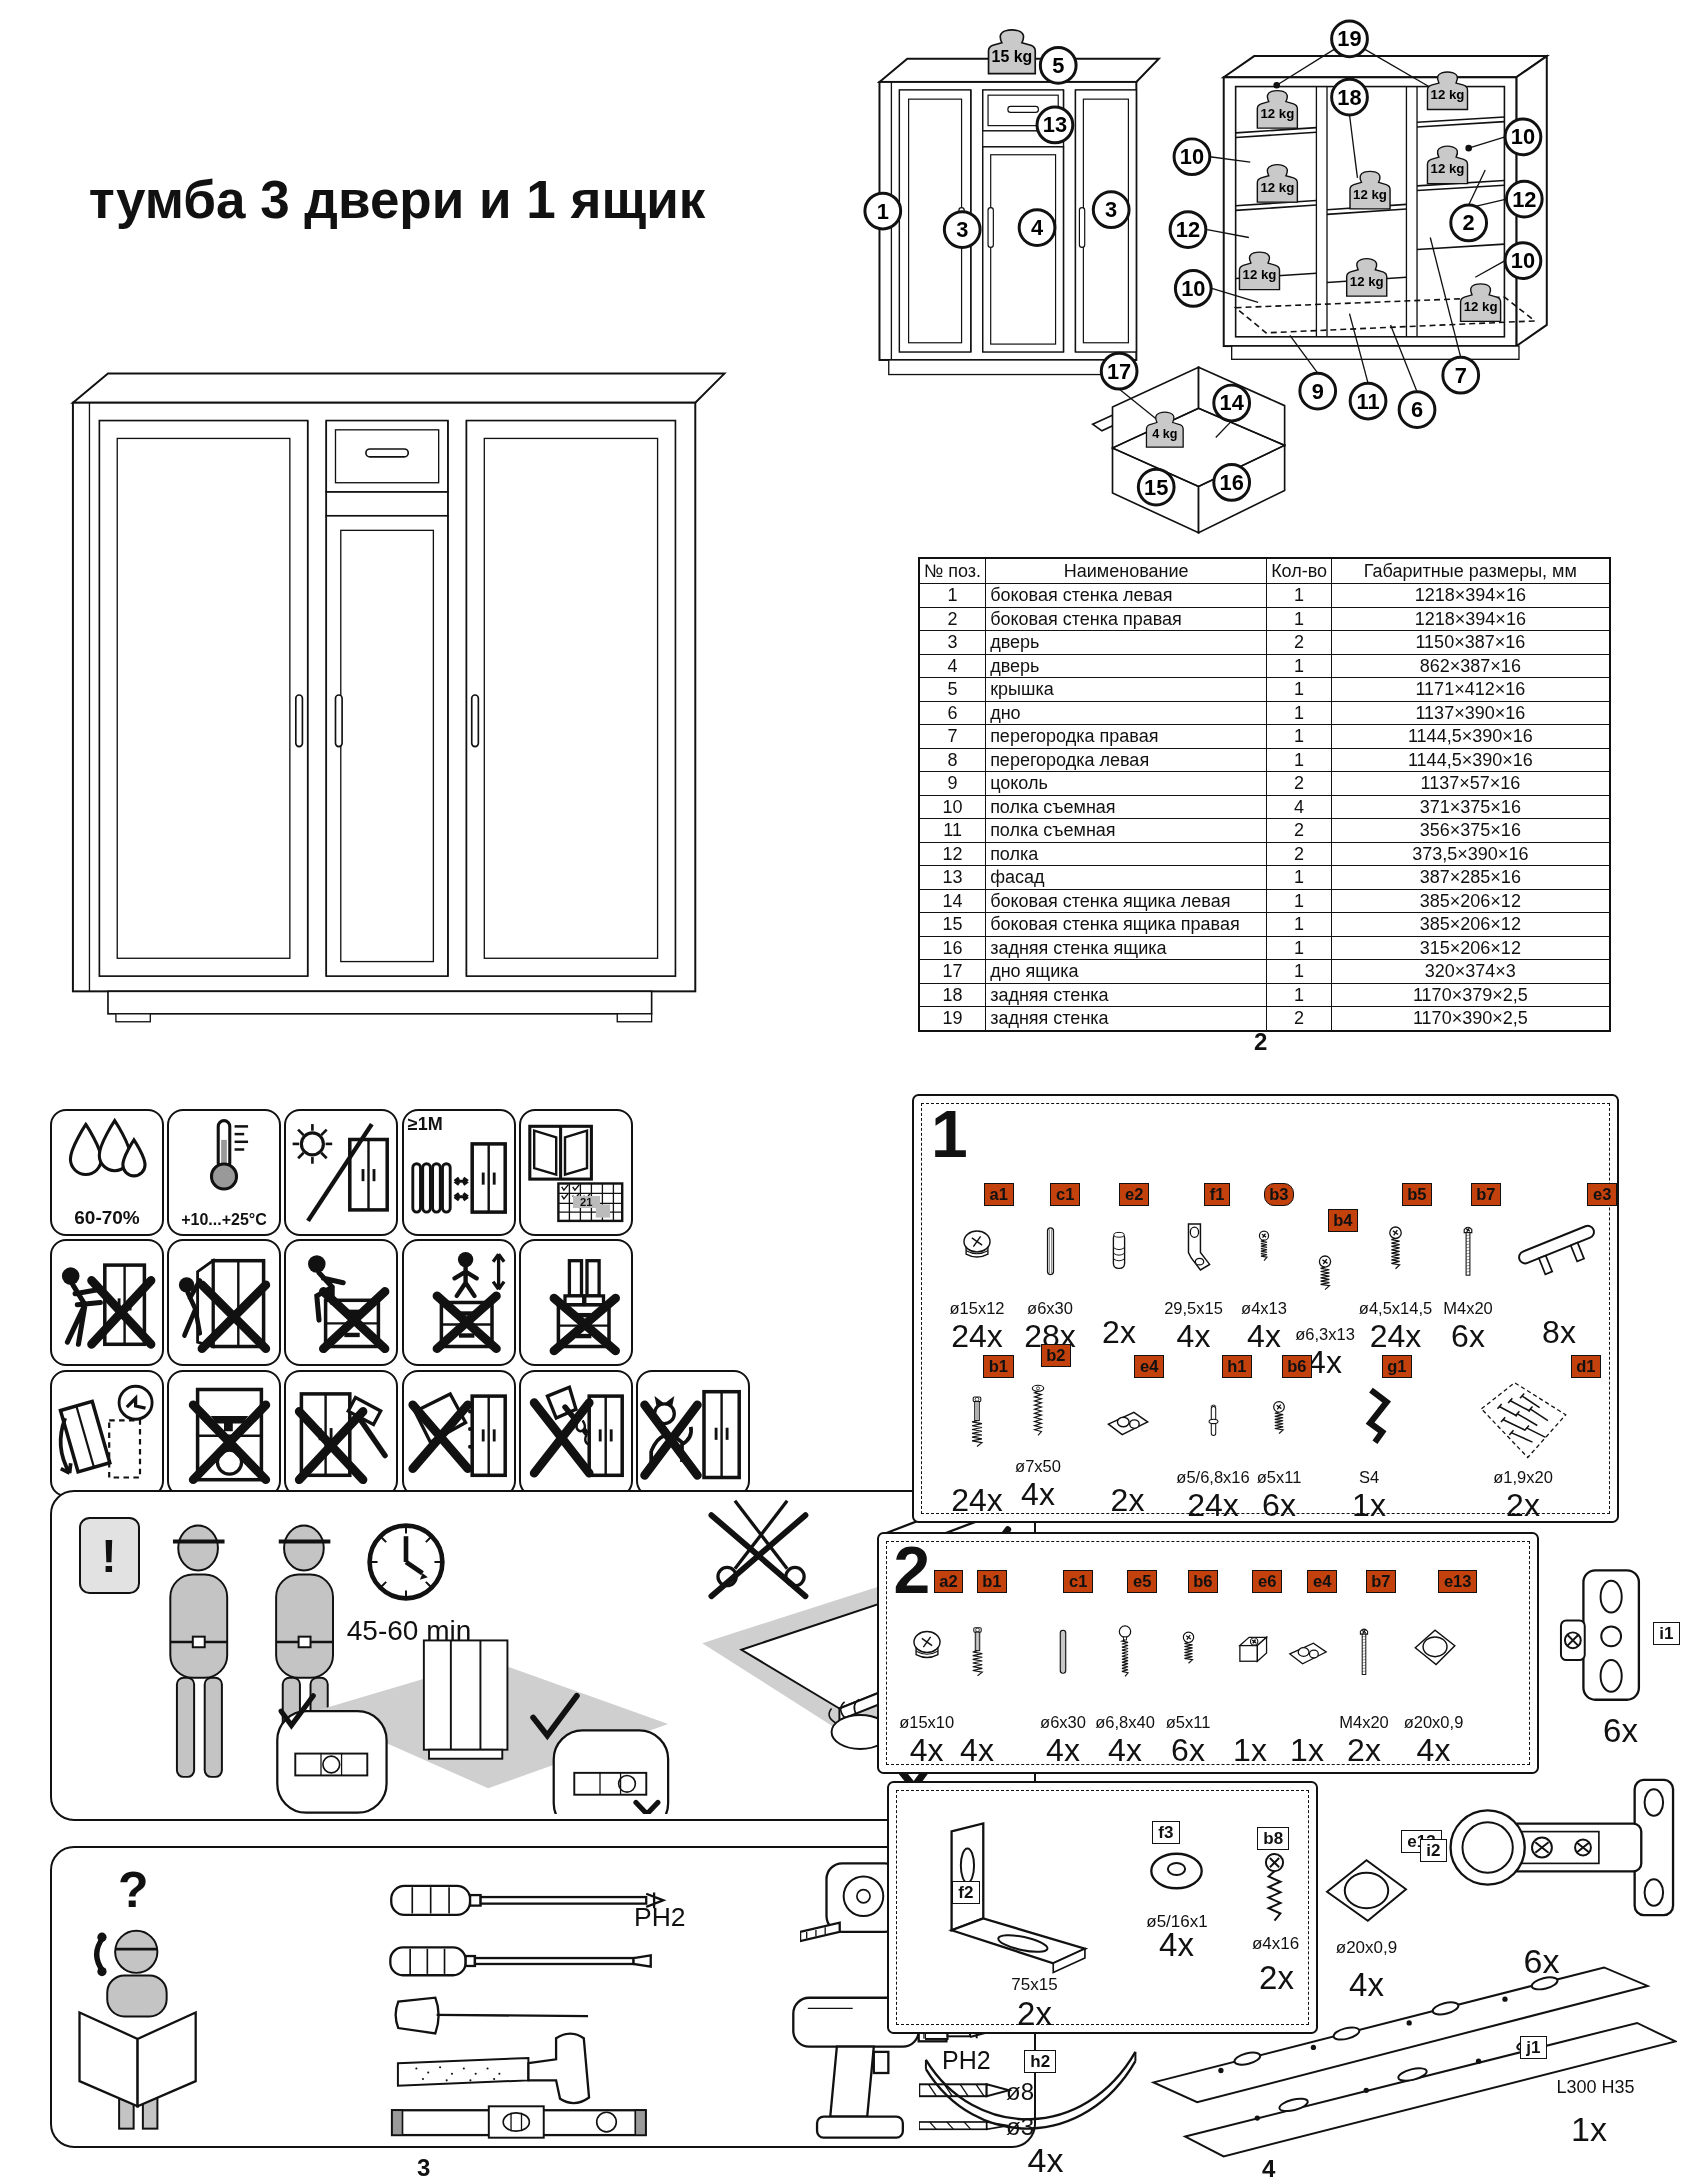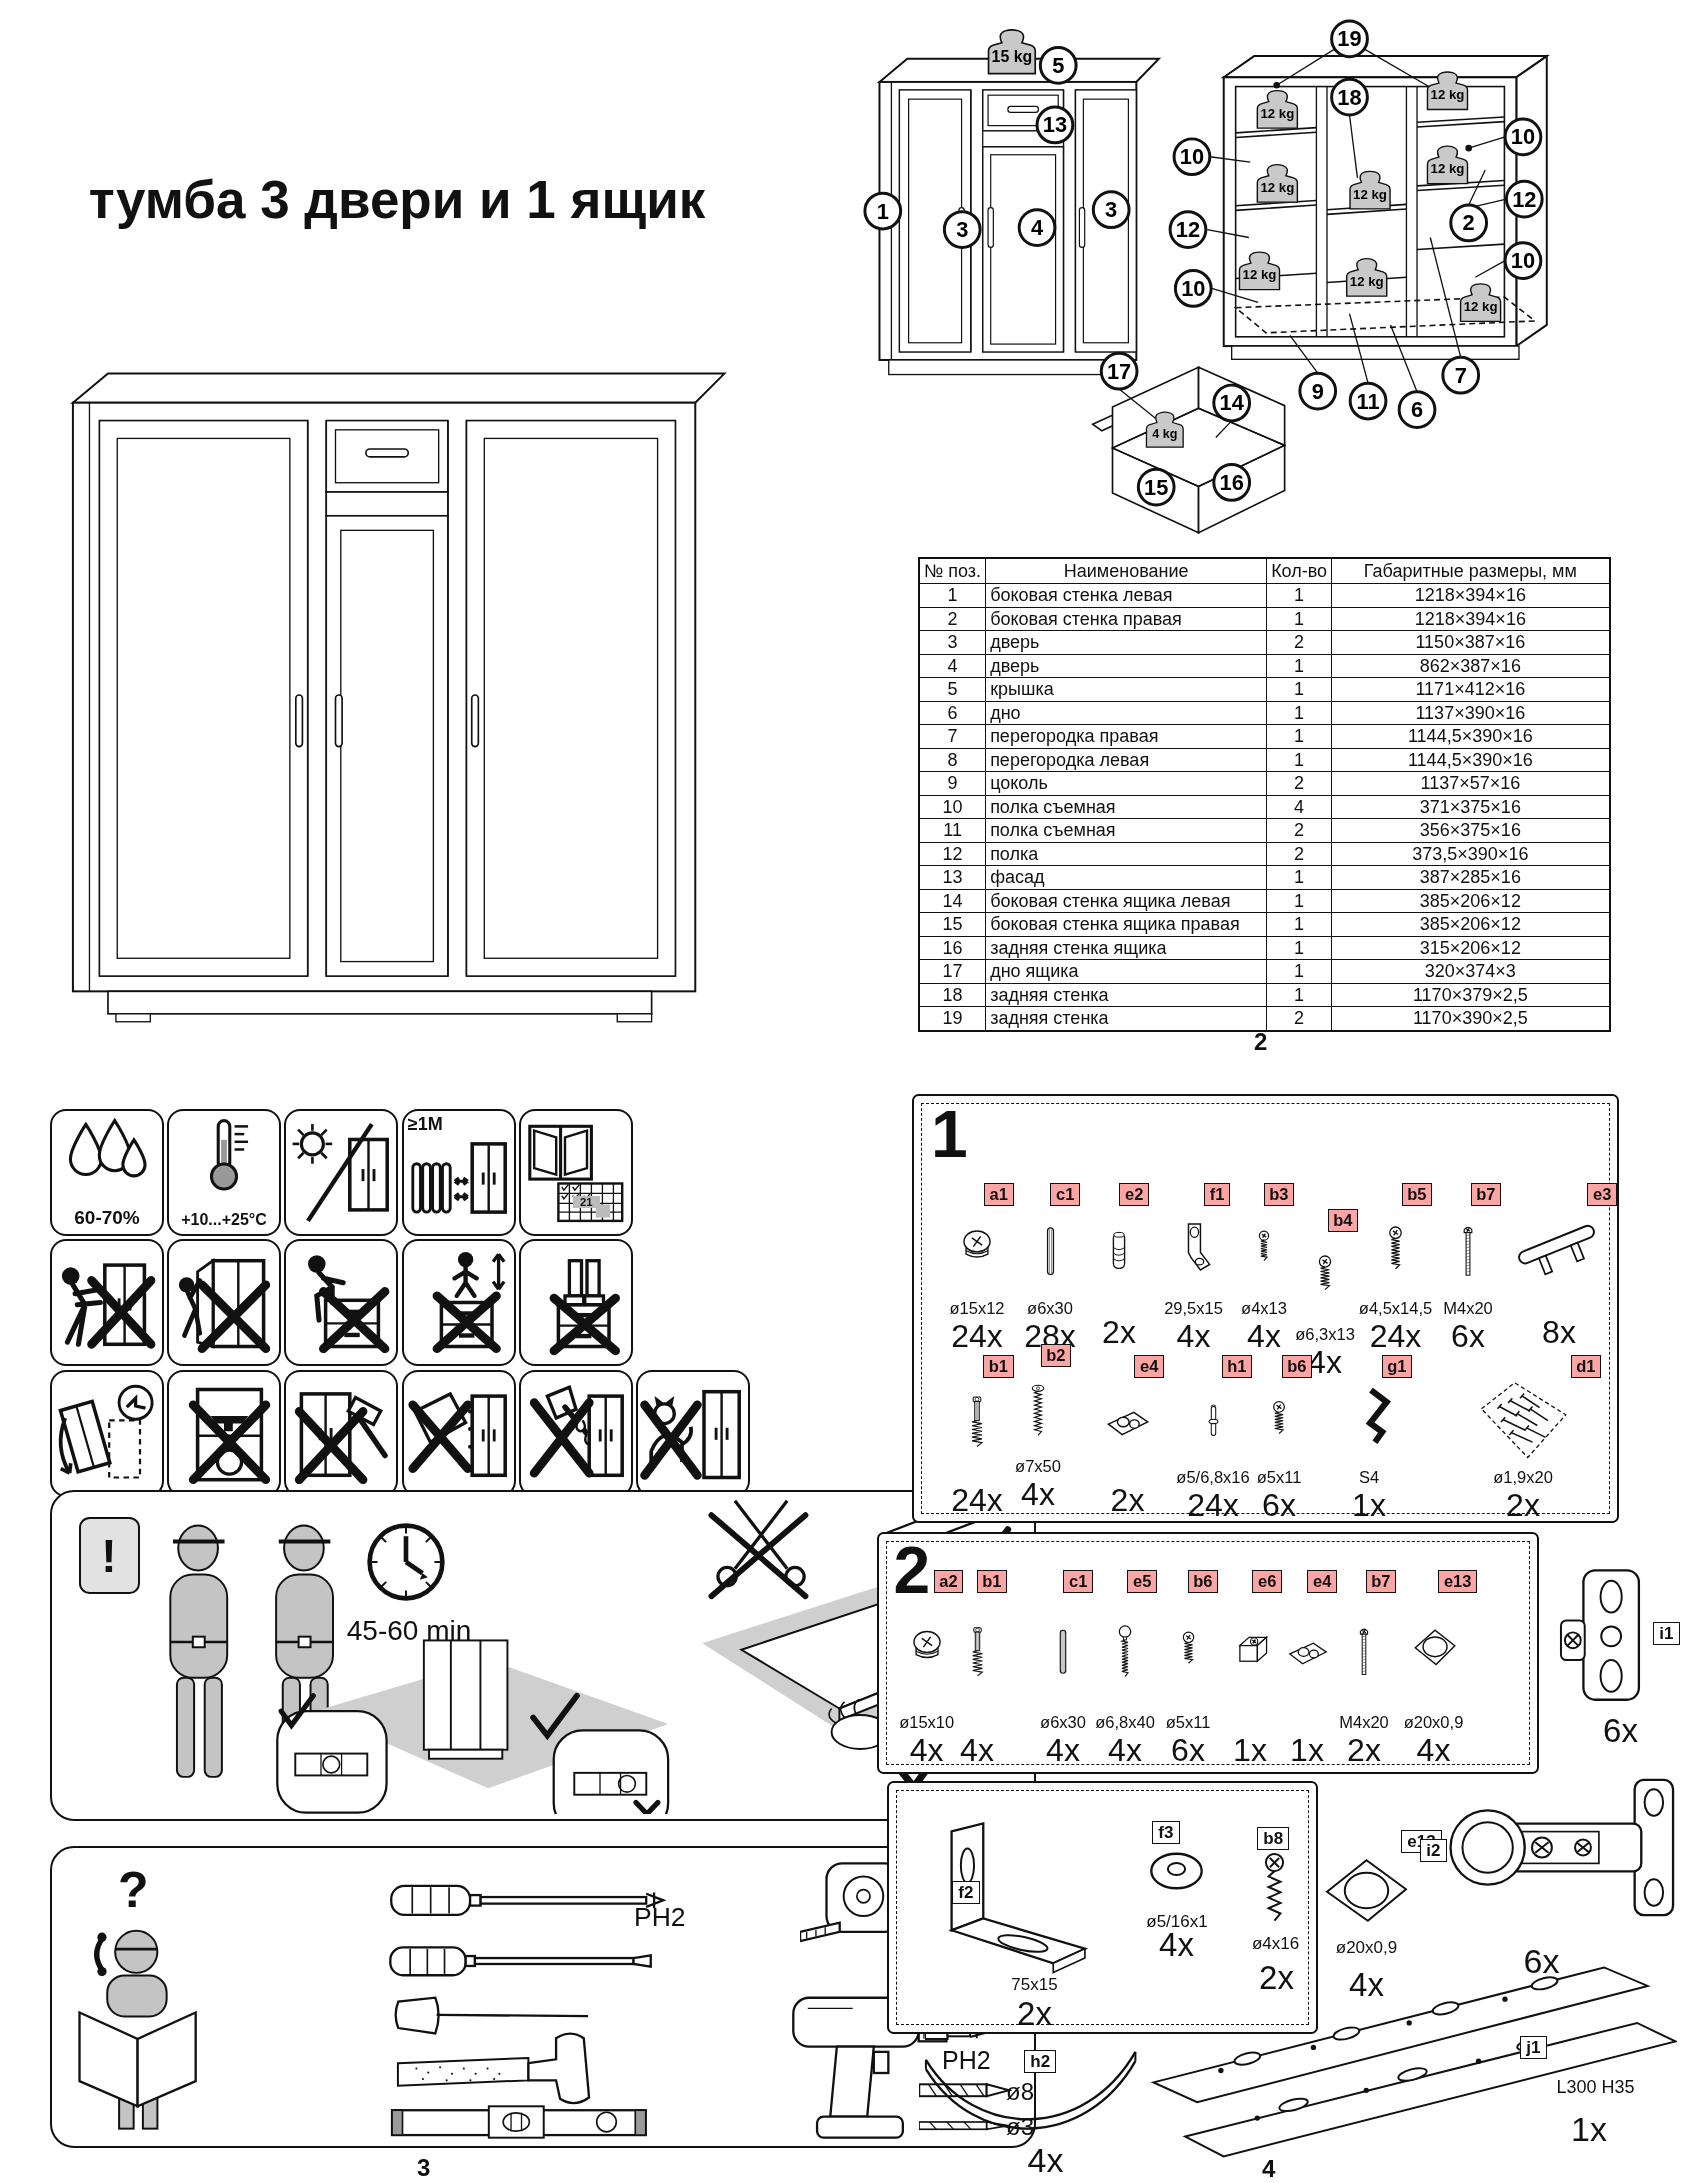--- a/index.html
+++ b/index.html
@@ -24,21 +24,21 @@
   .warn-cell svg{position:absolute;left:0;top:0;width:100%;height:100%}
   .warn-label{position:absolute;left:0;width:100%;text-align:center;font-weight:700}
   
   .panel{position:absolute;border:2.3px solid #111;border-radius:24px;background:#fff}
   .torn{position:absolute;border:2.6px solid #111;border-radius:6.6px;background:#fff}
   .dash{position:absolute;inset:7.3px;border:1.7px dashed #111;pointer-events:none}
   .big-num{position:absolute;font-size:66px;font-weight:700;line-height:1}
   
   .hw-slot{position:absolute;display:flex;flex-direction:column;align-items:center}
   .hw-code{display:inline-block;border:1.7px solid #111;padding:0.7px 4.6px;font-size:16.5px;
-        font-weight:600;background:#fca5a5;line-height:1.2}
+        font-weight:600;background:#c2410c;line-height:1.2}
   .hw-iconbox{flex:1;display:flex;align-items:center;justify-content:center}
   .hw-dim{height:20px;font-size:16.5px;line-height:20px;white-space:nowrap}
   .hw-count{height:36px;font-size:32px;line-height:36px}
   .cl-code{position:absolute;border:1.7px solid #111;padding:0.7px 5.3px;font-size:17px;
         font-weight:600;background:#fff}
   .cl-dim{position:absolute;font-size:17px;white-space:nowrap}
   .cl-count{position:absolute;font-size:33px}
   .alert-badge{position:absolute;width:57px;height:73px;background:#e2e2e2;border:2.3px solid #111;
         border-radius:10.6px;font-size:46px;font-weight:800;display:flex;align-items:center;justify-content:center}
   .qmark{position:absolute;font-size:50px;font-weight:800}
@@ -932,21 +932,21 @@
             <svg viewBox="0 0 100 150" width="46" height="92">
               <path d="M38 14 L64 14 L64 76 L84 102 L64 114 L44 88 L38 76 Z" fill="#fff" stroke="#111" stroke-width="3.2"></path>
               <ellipse cx="51" cy="32" rx="9" ry="11" fill="#fff" stroke="#111" stroke-width="2.8"></ellipse>
               <ellipse cx="62" cy="96" rx="9" ry="7" fill="#fff" stroke="#111" stroke-width="2.8"></ellipse>
             </svg>
           </div>
           <div class="hw-dim">29,5x15</div>
           <div class="hw-count">4x</div>
         </div>
         <div class="hw-slot" style="left: 320px; top: 87px; width: 60px; height: 167px;">
-          <span class="hw-code" style="align-self: flex-end;">b3</span>
+          <span class="hw-code" style="align-self: flex-end; border-radius: 10px;">b3</span>
           <div class="hw-iconbox">
             <svg viewBox="0 0 100 150" width="38" height="92">
               <circle cx="50" cy="32" r="12" fill="#fff" stroke="#111" stroke-width="3.2"></circle>
               <path d="M43.4 32 L56.6 32 M50 25.4 L50 38.6" transform="rotate(35 50 32)" stroke="#111" stroke-width="3.4" fill="none"></path>
               <path d="M50 44 L42 46.3 L58 49.3 L42 52.9 L58 55.8 L42 59.4 L58 62.4 L42 66.0 L58 69.0 L42 72.6 L58 75.5 L42 79.2 L58 82.1 L42 85.7 L58 88.7 L50 98" fill="none" stroke="#111" stroke-width="3"></path>
             </svg>
           </div>
           <div class="hw-dim">ø4x13</div>
           <div class="hw-count">4x</div>
         </div>

